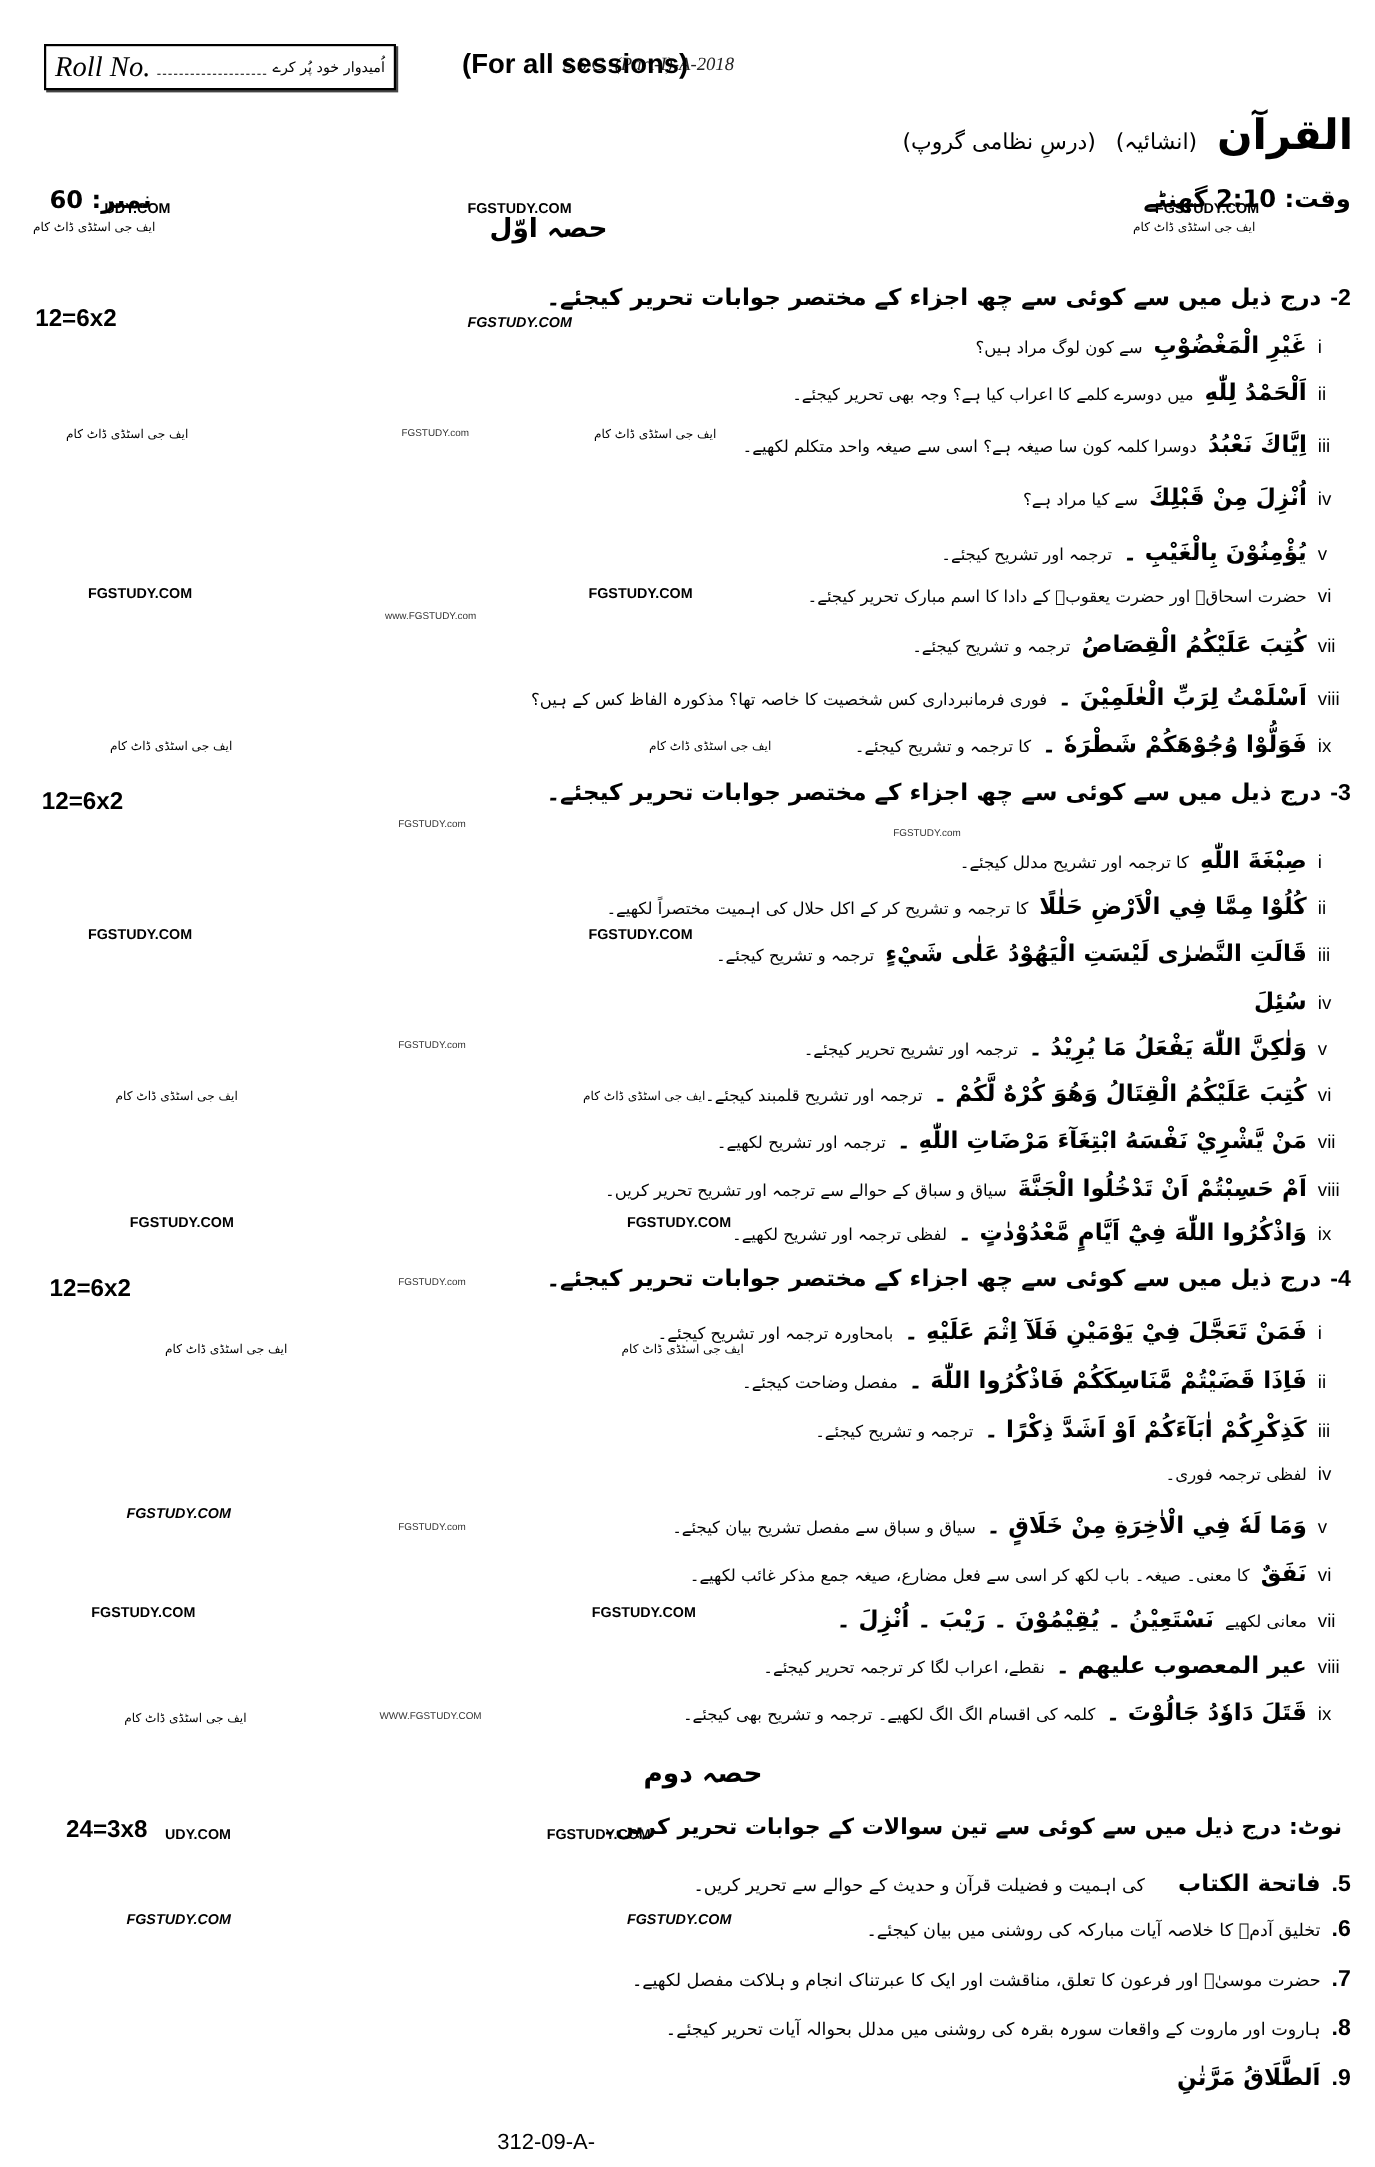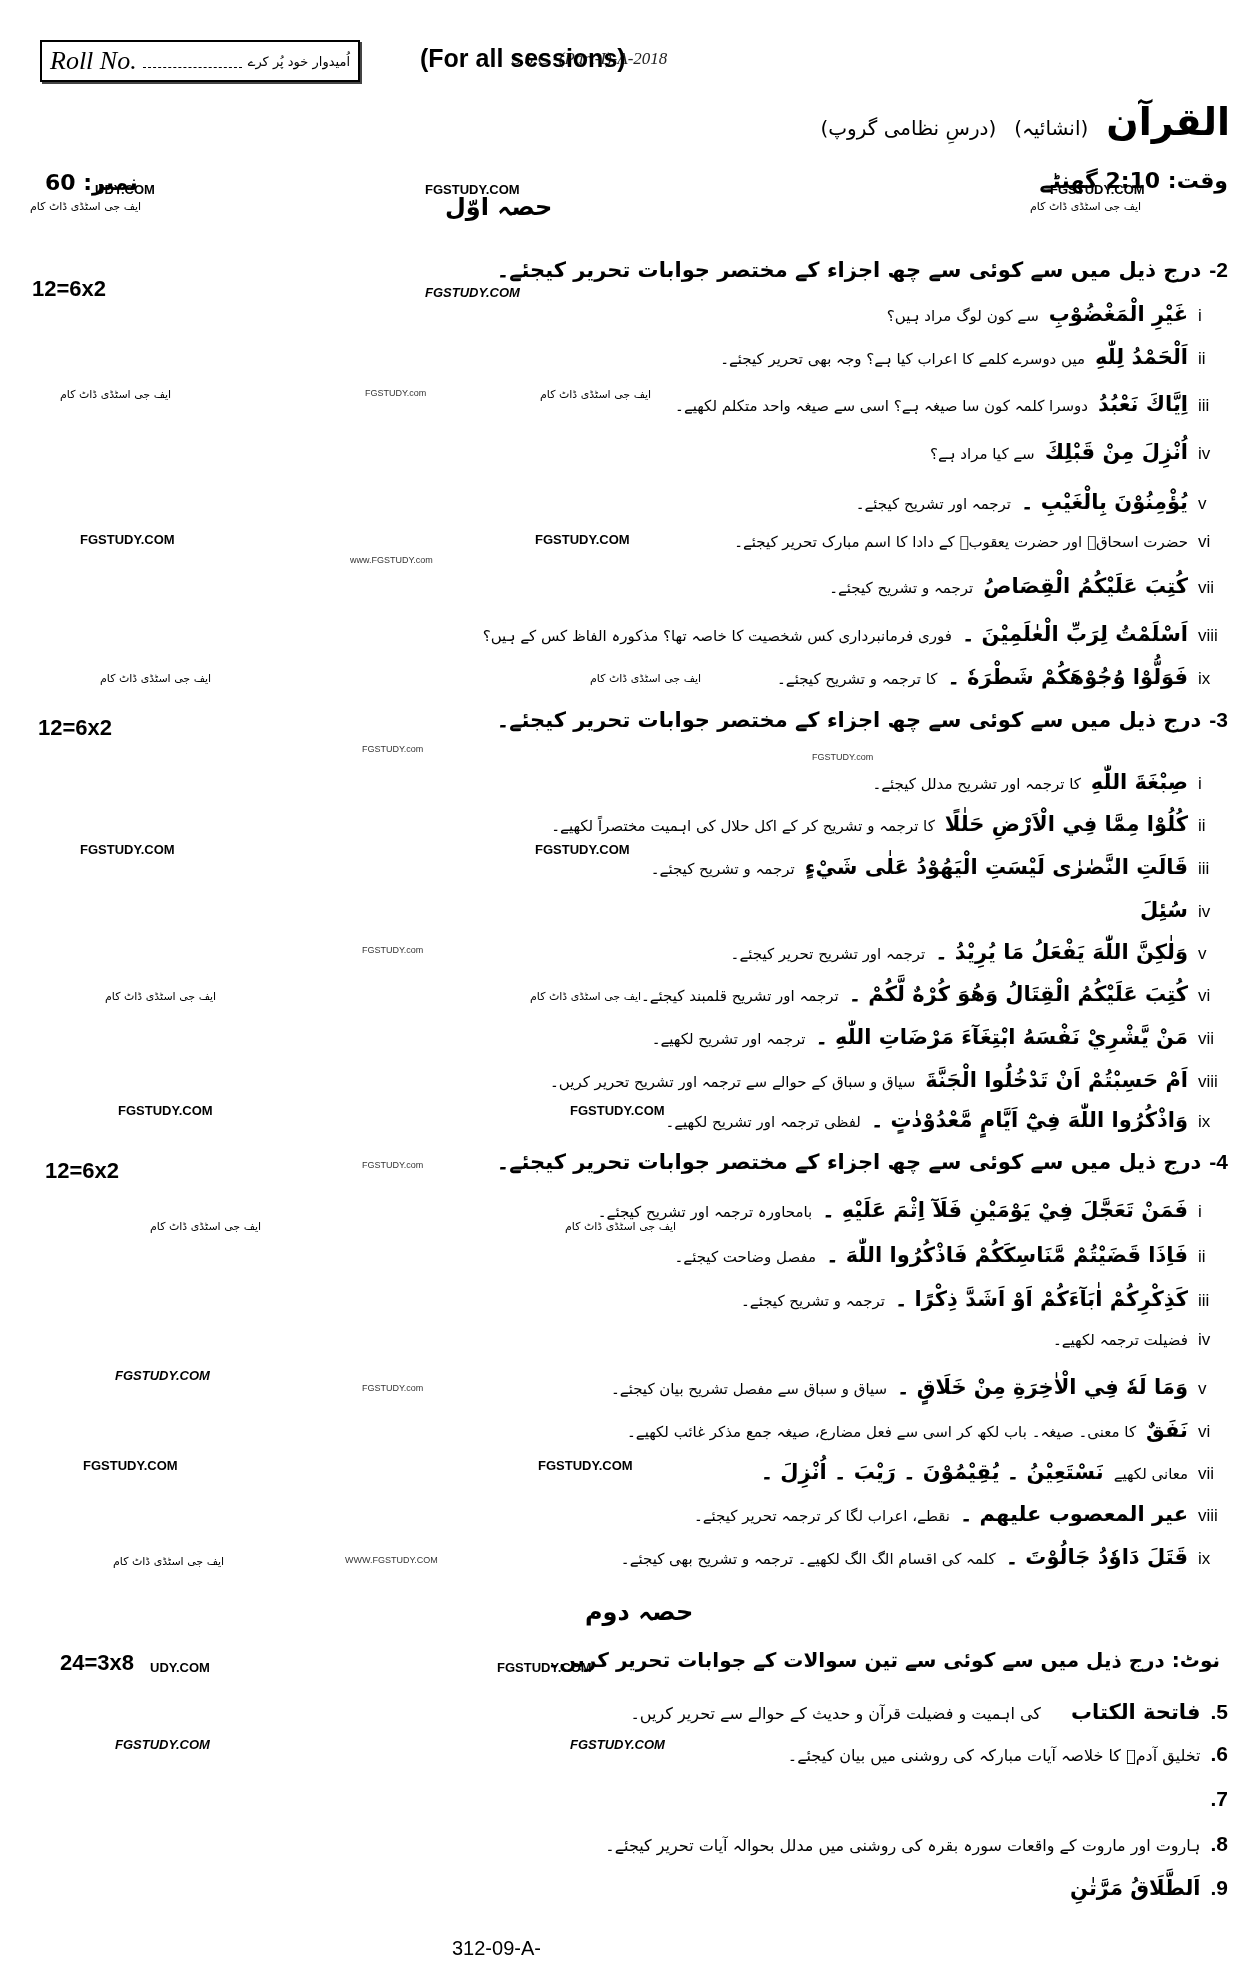--- a/index.html
+++ b/index.html
@@ -202,21 +202,21 @@
     <span class="ar">فَاِذَا قَضَيْتُمْ مَّنَاسِكَكُمْ فَاذْكُرُوا اللّٰهَ ۔</span>
     <span class="ur">مفصل وضاحت کیجئے۔</span>
   </div>
 <div class="abs item" style="top:1287px;">
     <span class="no">iii</span>
     <span class="ar">كَذِكْرِكُمْ اٰبَآءَكُمْ اَوْ اَشَدَّ ذِكْرًا ۔</span>
     <span class="ur">ترجمہ و تشریح کیجئے۔</span>
   </div>
 <div class="abs item" style="top:1330px;">
     <span class="no">iv</span>
-    <span class="ur">فضیلت ترجمہ لکھیے۔</span>
+    <span class="ur">لفظی ترجمہ فوری۔</span>
   </div>
 <div class="abs wm-italic" style="left:115px;top:1368px;">FGSTUDY.COM</div>
 <div class="abs wm-thin" style="left:362px;top:1383px;">FGSTUDY.com</div>
 <div class="abs item" style="top:1375px;">
     <span class="no">v</span>
     <span class="ar">وَمَا لَهٗ فِي الْاٰخِرَةِ مِنْ خَلَاقٍ ۔</span>
     <span class="ur">سیاق و سباق سے مفصل تشریح بیان کیجئے۔</span>
   </div>
 <div class="abs item" style="top:1418px;">
     <span class="no">vi</span>
@@ -255,20 +255,21 @@
     <span class="ur">کی اہمیت و فضیلت قرآن و حدیث کے حوالے سے تحریر کریں۔</span>
   </div>
 <div class="abs wm-italic" style="left:115px;top:1737px;">FGSTUDY.COM</div>
 <div class="abs wm-italic" style="left:570px;top:1737px;">FGSTUDY.COM</div>
 <div class="abs long" style="top:1742px;">
     <span class="no">6.</span>
     <span class="ur">تخلیق آدمؑ کا خلاصہ آیات مبارکہ کی روشنی میں بیان کیجئے۔</span>
   </div>
 <div class="abs long" style="top:1787px;">
     <span class="no">7.</span>
+    <span class="ur">حضرت موسیٰؑ اور فرعون کا تعلق، مناقشت اور ایک کا عبرتناک انجام و ہلاکت مفصل لکھیے۔</span>
   </div>
 <div class="abs long" style="top:1832px;">
     <span class="no">8.</span>
     <span class="ur">ہاروت اور ماروت کے واقعات سورہ بقرہ کی روشنی میں مدلل بحوالہ آیات تحریر کیجئے۔</span>
   </div>
 <div class="abs long" style="top:1876px;">
     <span class="no">9.</span>
     <span class="ar">اَلطَّلَاقُ مَرَّتٰنِ</span>
   </div>
 

